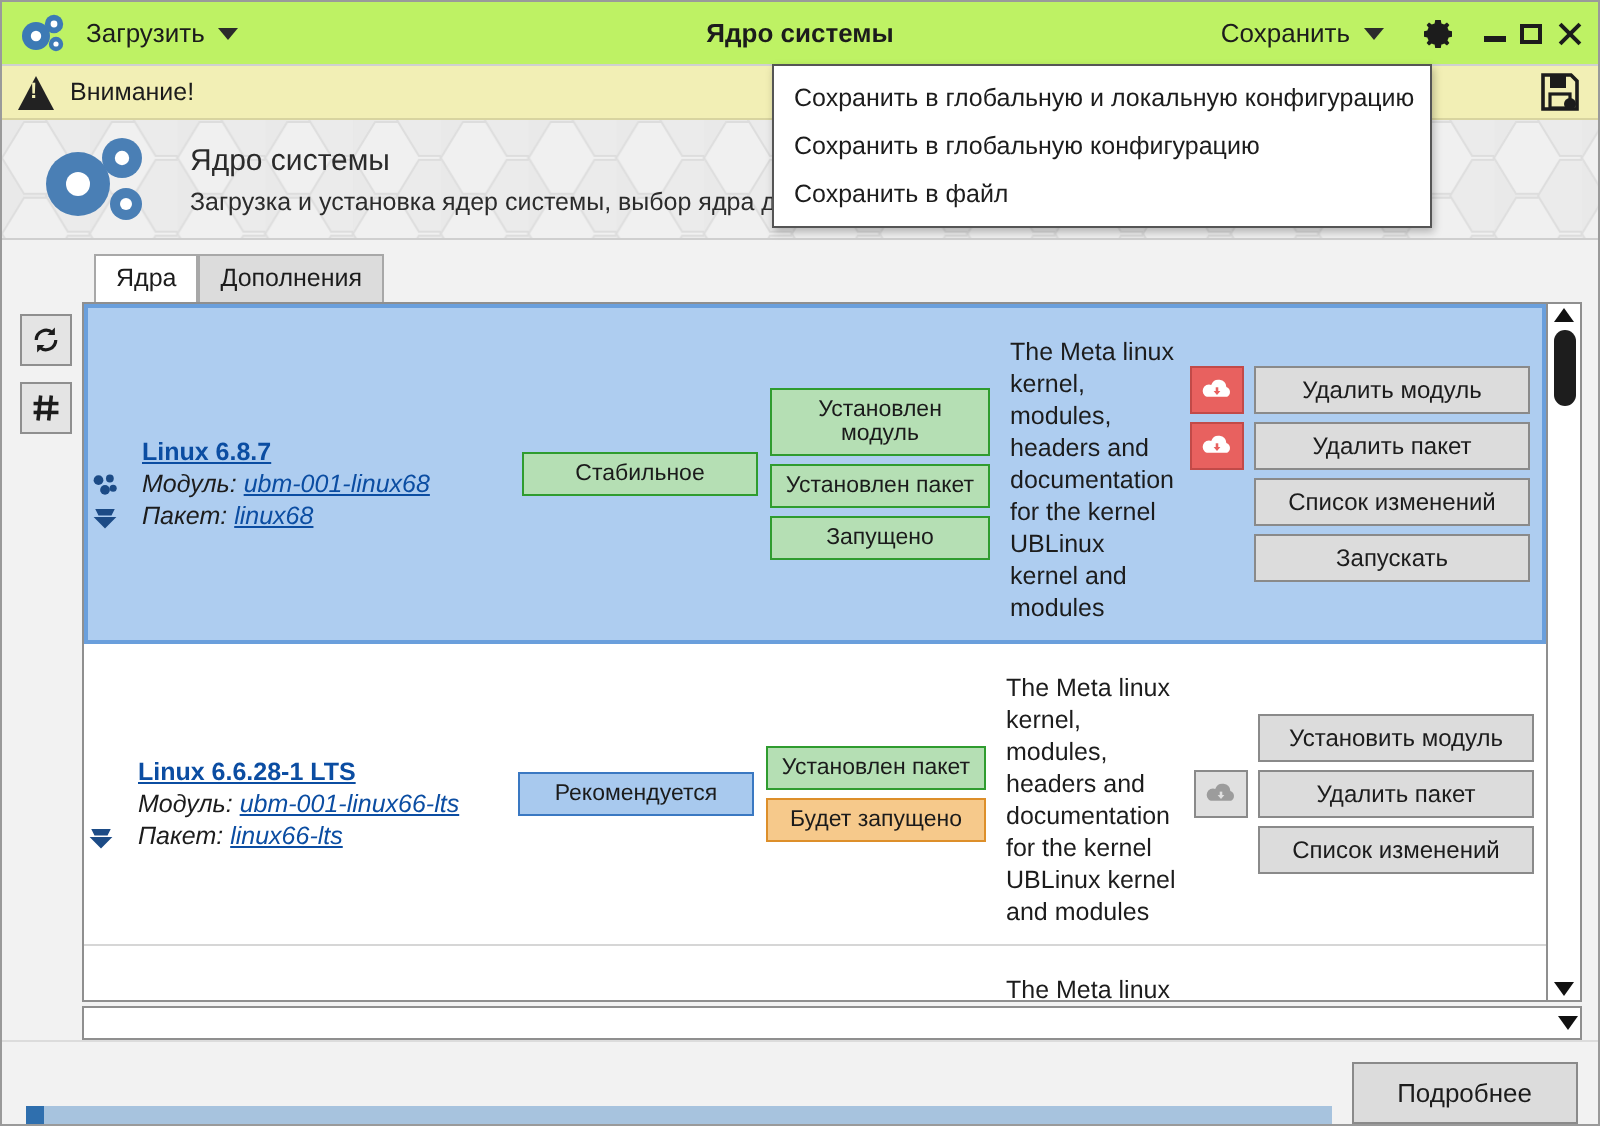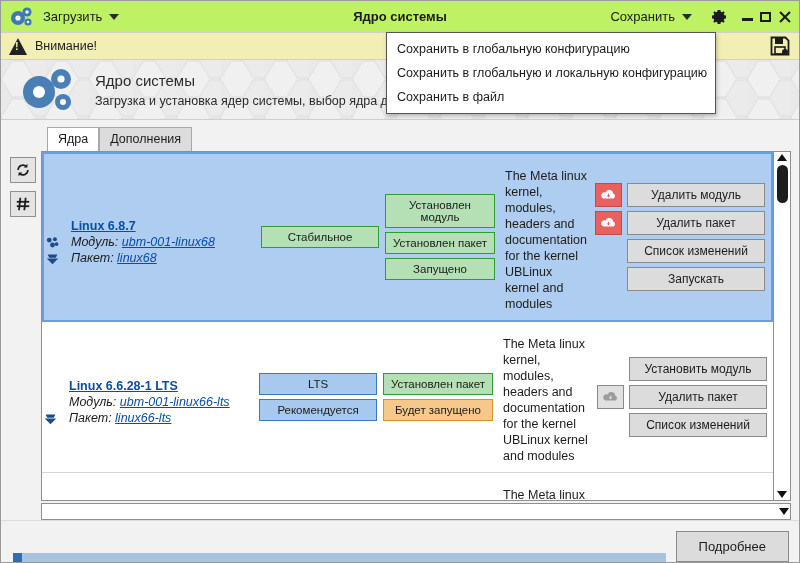--- a/index.html
+++ b/index.html
@@ -302,22 +302,22 @@
         </svg>
       </span>
       <div class="banner-txt">
         <div class="banner-title">Ядро системы</div>
         <div class="banner-sub">Загрузка и установка ядер системы, выбор ядра для загрузки по умолчанию</div>
       </div>
     </div>
   </div>
 
   <div class="dropdown">
+    <div class="dd-item">Сохранить в глобальную и локальную конфигурацию</div>
     <div class="dd-item">Сохранить в глобальную конфигурацию</div>
-    <div class="dd-item">Сохранить в глобальную и локальную конфигурацию</div>
     <div class="dd-item">Сохранить в файл</div>
   </div>
 
   <div class="body">
 
     <div class="tabrow">
       <div class="tab active">Ядра</div>
       <div class="tab">Дополнения</div>
     </div>
 
@@ -429,21 +429,20 @@
                   <span>Модуль:</span>
                   <a>ubm-001-linux66-lts</a>
                 </div>
                 <div class="kline">
                   <span>Пакет:</span>
                   <a>linux66-lts</a>
                 </div>
               </div>
             </div>
             <div class="badges-a">
-              <div class="badge b-blue">LTS</div>
               <div class="badge b-blue">Рекомендуется</div>
             </div>
             <div class="badges-b">
               <div class="badge b-green">Установлен пакет</div>
               <div class="badge b-orange">Будет запущено</div>
             </div>
             <div class="kdesc">The Meta linux kernel, modules, headers and documentation for the kernel UBLinux kernel and modules</div>
             <div class="kactions">
               <div class="act-line">
                 <span class="btn">Установить модуль</span>

